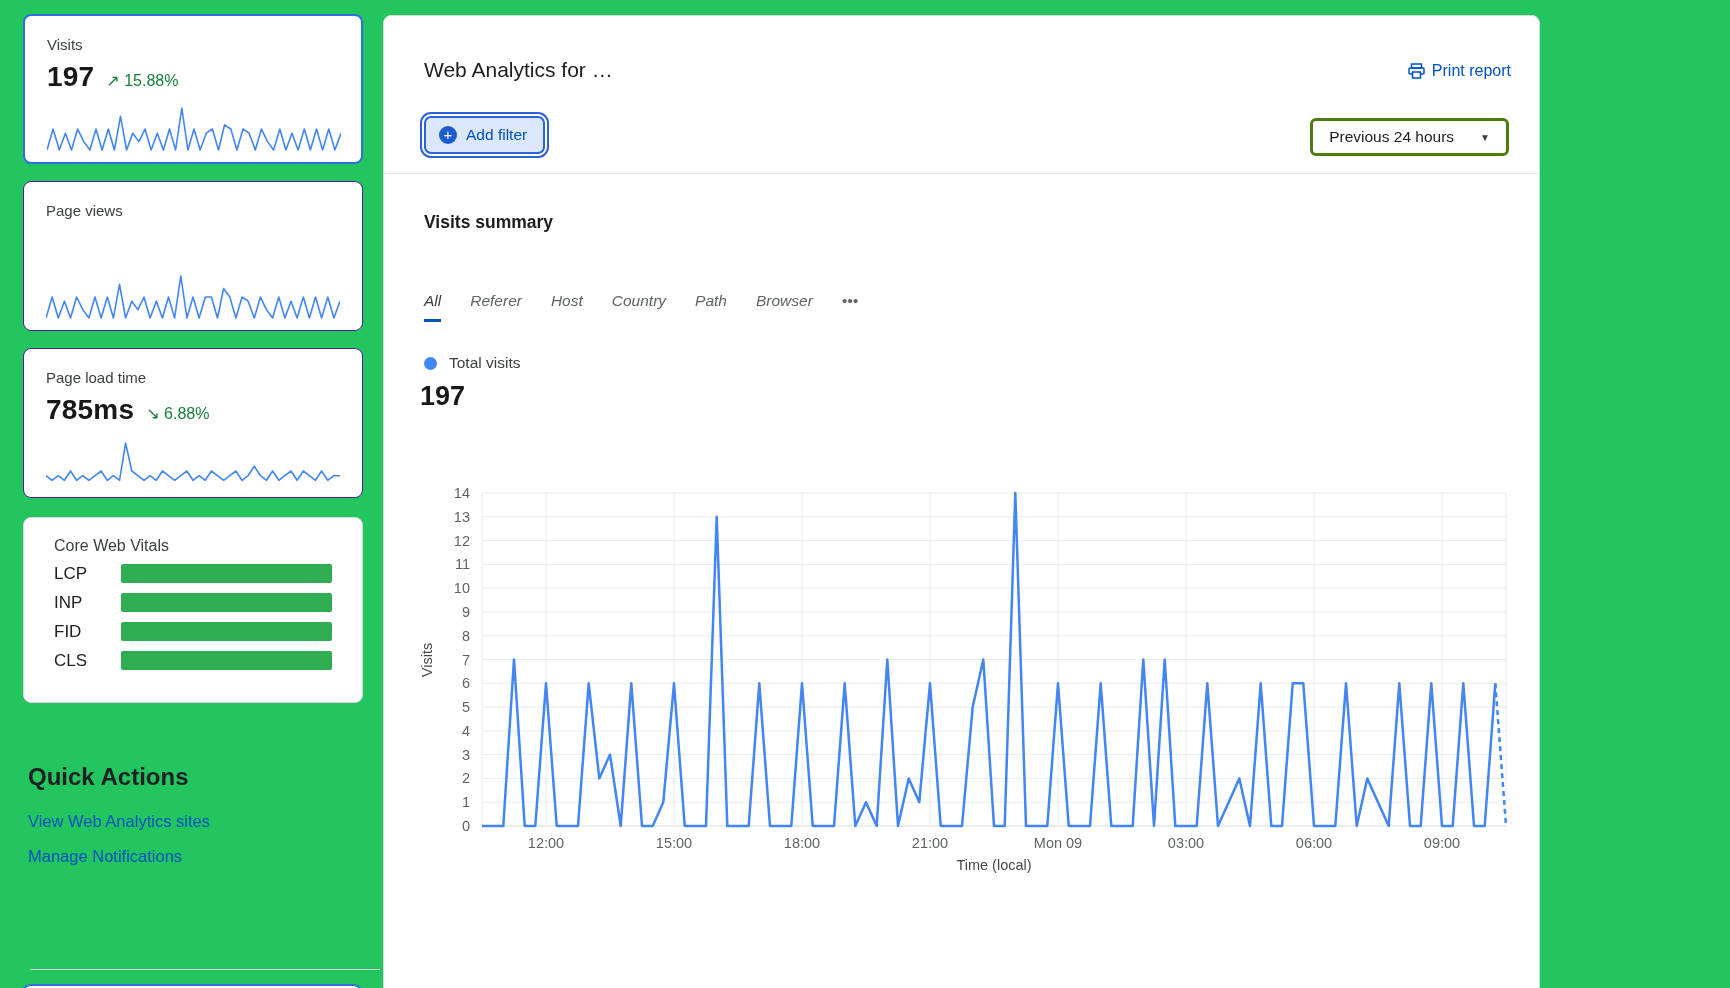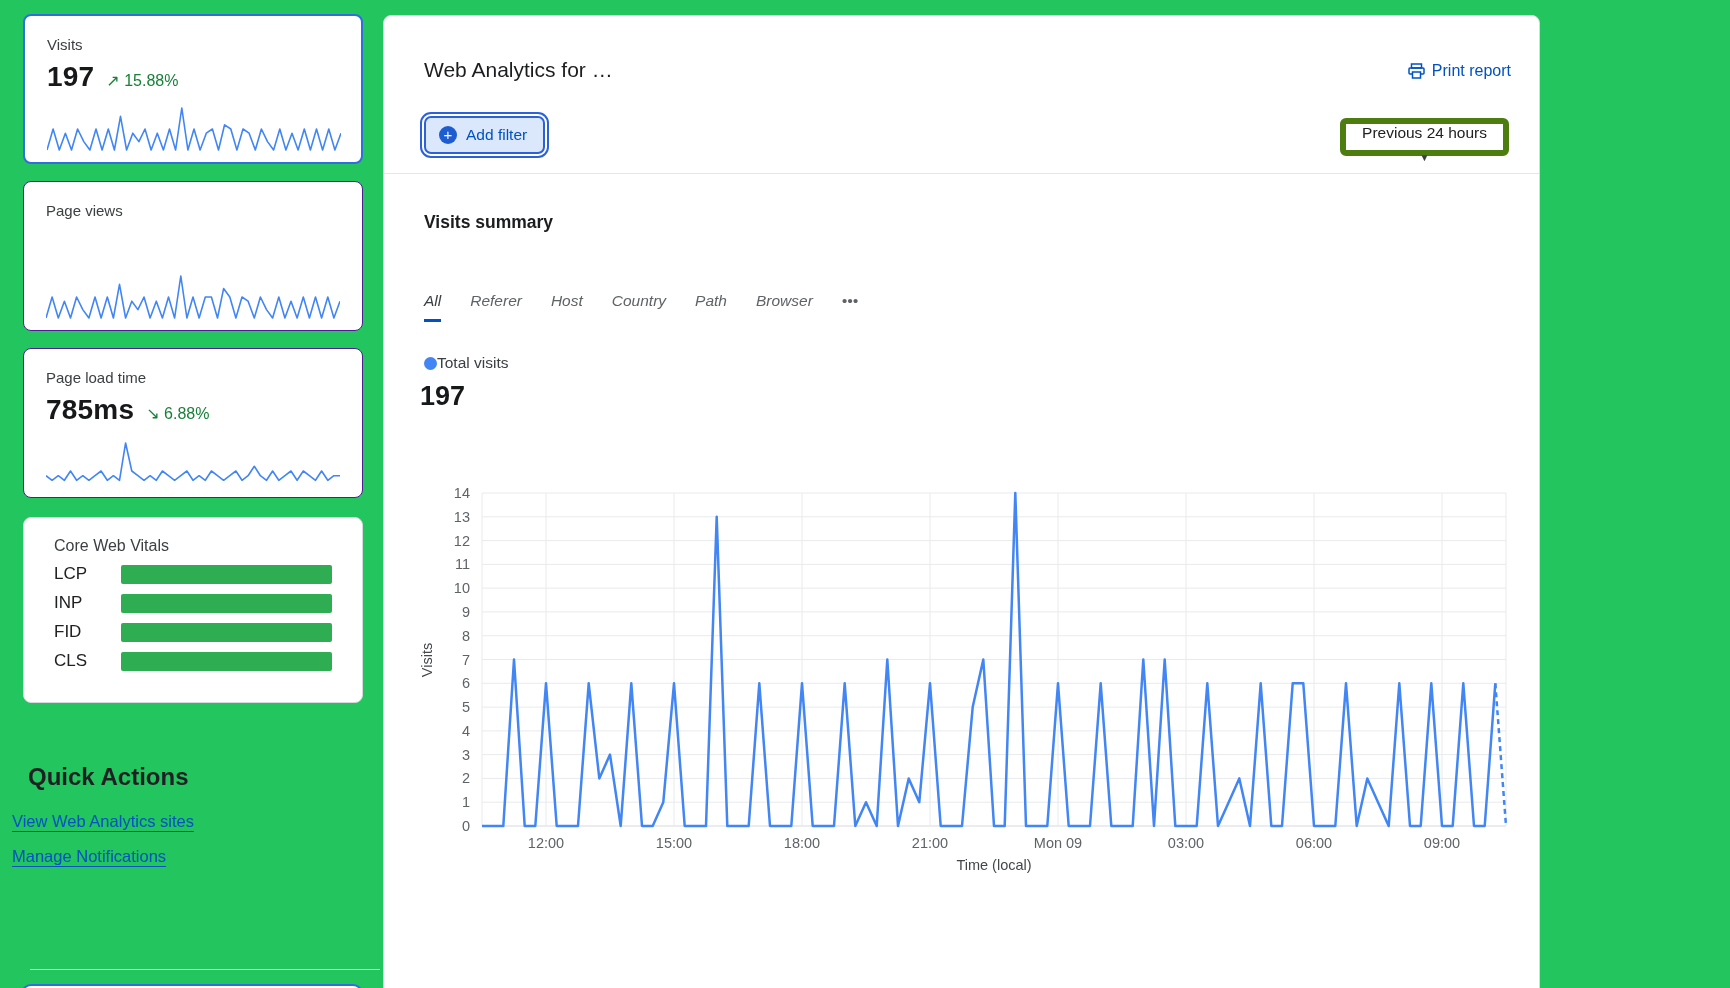--- a/index.html
+++ b/index.html
@@ -12,56 +12,56 @@
            border:1px solid #4c1d95; border-radius:8px; padding:20px 22px 12px 22px; }
   .mcard.selected { border:2px solid #2f6de0; }
   .mcard-title { font-size:15px; color:#3c4043; margin-bottom:8px; }
   .mcard-valrow { display:flex; align-items:baseline; gap:12px; }
   .mcard-value { font-size:28px; font-weight:bold; color:#17181a; letter-spacing:.2px; }
   .mcard-trend { font-size:16px; color:#188038; }
   .spark { position:absolute; left:22px; bottom:10px; }
 
   .cwv-card { position:absolute; left:23px; top:517px; width:340px; height:186px;
               background:#fff; border:1px solid #d6d9dd; border-radius:8px; padding:19px 30px; }
-  .cwv-row { display:flex; align-items:center; margin-top:9px; }
+  .cwv-row { display:flex; margin-top:9px; }
   .cwv-row:first-of-type { margin-top:14px; }
   .cwv-label { width:52px; font-size:17px; color:#202124; }
   .cwv-bar { height:19px; width:243px; background:#2ead52; border-radius:2px; margin-left:22px; }
 
   .qa-title { position:absolute; left:28px; top:763px; font-size:24px; font-weight:bold; color:#1f2023; }
-  .qa-link { position:absolute; left:12px; font-size:16.5px; color:#0051c3; text-decoration:underline;
+  .qa-link { position:absolute; left:28px; font-size:16.5px; color:#0051c3; 
              text-underline-offset:4px; cursor:pointer; }
   .sidebar-divider { position:absolute; left:30px; top:969px; width:350px; height:1px; background:#e3e5e8; }
   .bottom-cut { position:absolute; left:21px; top:984px; width:342px; height:40px;
                 border:2px solid #2f6de0; border-radius:10px; background:#fff; }
 
   
   .main-card { position:absolute; left:383px; top:15px; width:1157px; height:1100px;
                background:#fff; border:1px solid #d7d9dc; border-radius:8px; }
   .main-title { position:absolute; left:40px; top:42px; font-size:21px; font-weight:normal; color:#1c1d1f; }
   .print-link { position:absolute; right:28px; top:46px; display:flex; align-items:center; gap:7px;
                 font-size:16px; color:#0051c3; cursor:pointer; }
   .addfilter-btn { position:absolute; left:40px; top:100px; display:flex; align-items:center; gap:9px;
                    padding:8px 16px 8px 13px; background:#dbe7fb; color:#0051c3; font-size:15.5px;
                    border:2px solid #2c62d9; border-radius:7px; outline:2px solid #2c62d9; outline-offset:2px;
                    cursor:pointer; }
   .plus-icon { display:inline-flex; width:18px; height:18px; border-radius:50%; background:#1d5dd0;
                color:#fff; font-size:15px; line-height:18px; align-items:center; justify-content:center; }
-  .range-btn { position:absolute; right:30px; top:102px; display:flex; align-items:center; gap:10px;
-               height:38px; padding:0 16px; background:#fff; border:6px solid #4d7c0f; border-radius:6px;
-               font-size:15.5px; color:#202124; cursor:pointer;flex-direction:column; }
+  .range-btn { position:absolute; right:30px; top:102px; display:flex; align-items:center; gap:26px;
+               height:38px; padding:0 16px; background:#fff; border:3px solid #4d7c0f; border-radius:6px;
+               font-size:15.5px; color:#202124; cursor:pointer; }
   .caret { font-size:10px; color:#3c4043; }
   .main-divider { position:absolute; left:0; top:157px; width:100%; height:1px; background:#e4e6e9; }
 
   .vs-title { position:absolute; left:40px; top:196px; font-size:17.5px; font-weight:bold; color:#1c1d1f; }
   .vs-desc { position:absolute; left:40px; top:232px; width:1060px; font-size:15.5px; color:#3c4043; }
   .tabs { position:absolute; left:40px; top:276px; display:flex; gap:29px; font-size:15.5px; color:#5f6368;font-style:italic; }
   .tab { padding-bottom:9px; cursor:pointer; }
   .tab.active { color:#3c4043; border-bottom:3px solid #0051c3; }
-  .legend { position:absolute; left:40px; top:338px; display:flex; align-items:center; gap:0;
+  .legend { position:absolute; left:40px; top:338px; display:flex; align-items:center; gap:12px;
             font-size:15.5px; color:#3c4043; }
   .legend-dot { width:13px; height:13px; border-radius:50%; background:#4285f4; }
   .big-total { position:absolute; left:36px; top:365px; font-size:27px; font-weight:bold; color:#17181a; }
   #main-chart { position:absolute; left:30px; top:440px; }
 </style>
 </head>
 <body>
 
 <div class="screen">
 

